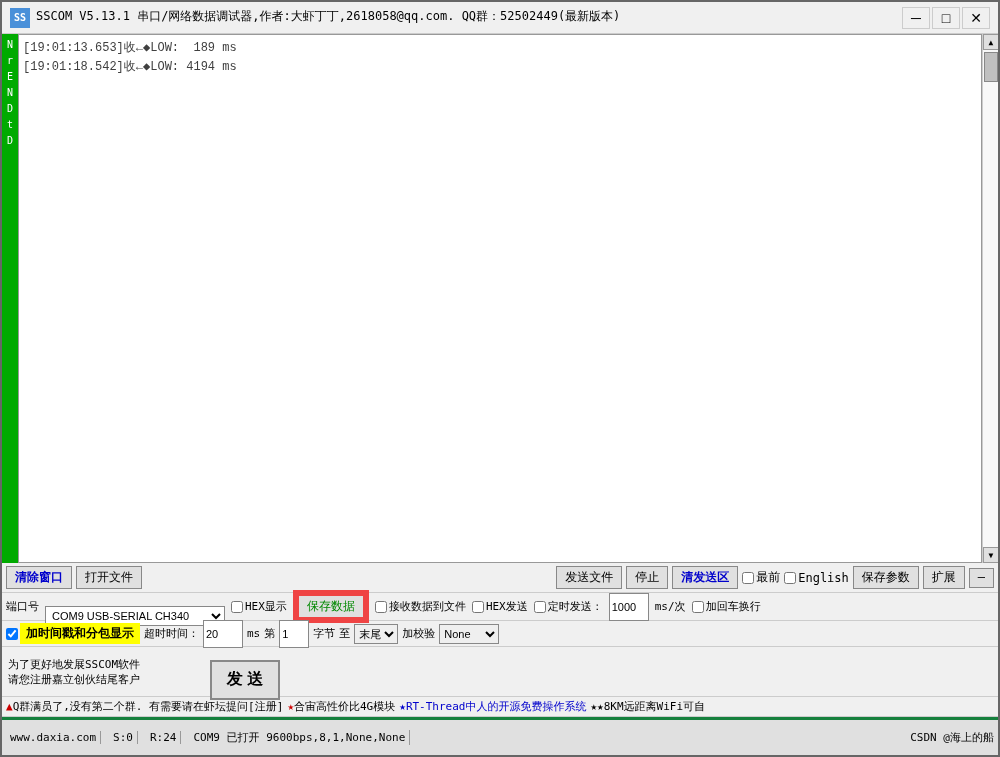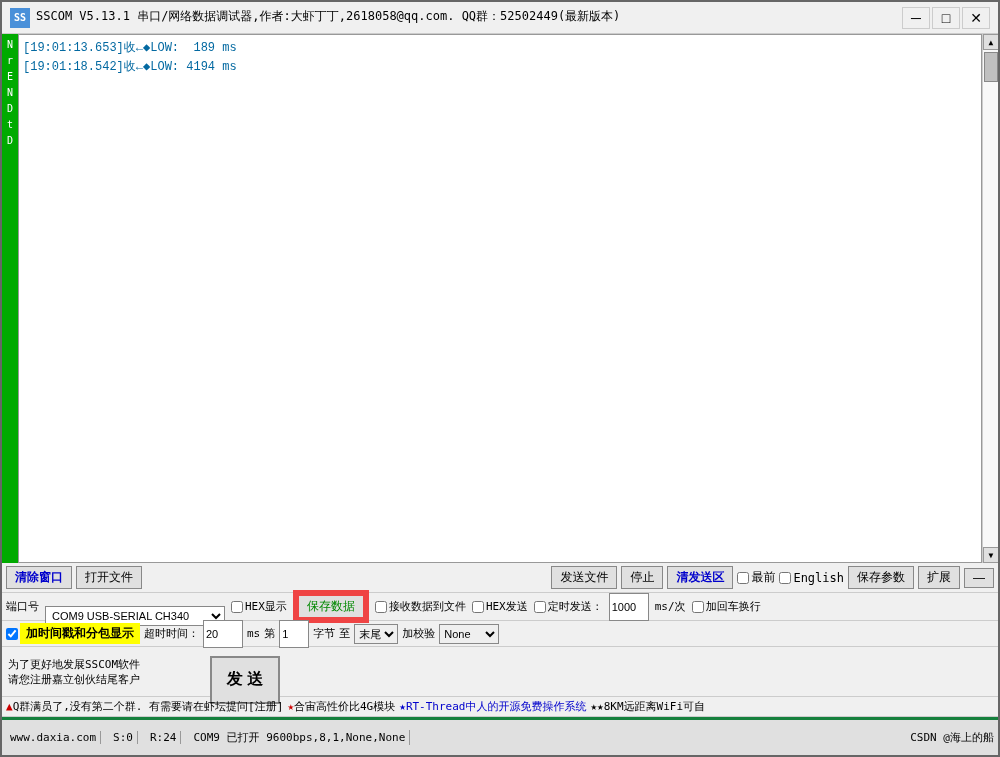--- a/index.html
+++ b/index.html
@@ -80,21 +80,21 @@
       background: white;
       border: 1px solid #999;
       padding: 4px;
       overflow-y: auto;
       font-family: 'Courier New', monospace;
       font-size: 12px;
       line-height: 1.6;
       position: relative;
     }
     .output-line {
-      color: #0369a1;
+      color: #404040;
       white-space: pre;
     }
 
     
     .bottom-panels {
       background: #f0f0f0;
     }
 
     
     .control-row {
@@ -105,21 +105,21 @@
       gap: 4px;
       border-bottom: 1px solid #ccc;
     }
 
     .btn {
       padding: 2px 8px;
       background: #e0e0e0;
       border: 1px solid #888;
       cursor: pointer;
       font-size: 12px;
-      font-family: Liberation Sans, sans-serif;
+      font-family: Liberation Mono, monospace;
       white-space: nowrap;
     }
 
     .btn-blue {
       color: #0000cc;
       font-weight: bold;
     }
     .btn-green-outline {
       color: #008800;
       border: 6px solid #ef4444;
@@ -219,21 +219,21 @@
       height: 50px;
       display: flex;
       align-items: center;
       padding: 4px;
       gap: 4px;
       border-bottom: 1px solid #ccc;
     }
 
     .send-btn {
       width: 70px;
-      height: 48px;
+      height: 40px;
       background: #e0e0e0;
       border: 2px solid #888;
       cursor: pointer;
       font-size: 16px;
       font-weight: bold;
       display: flex;
       align-items: center;
       justify-content: center;
       margin-top: 16px;
     }

